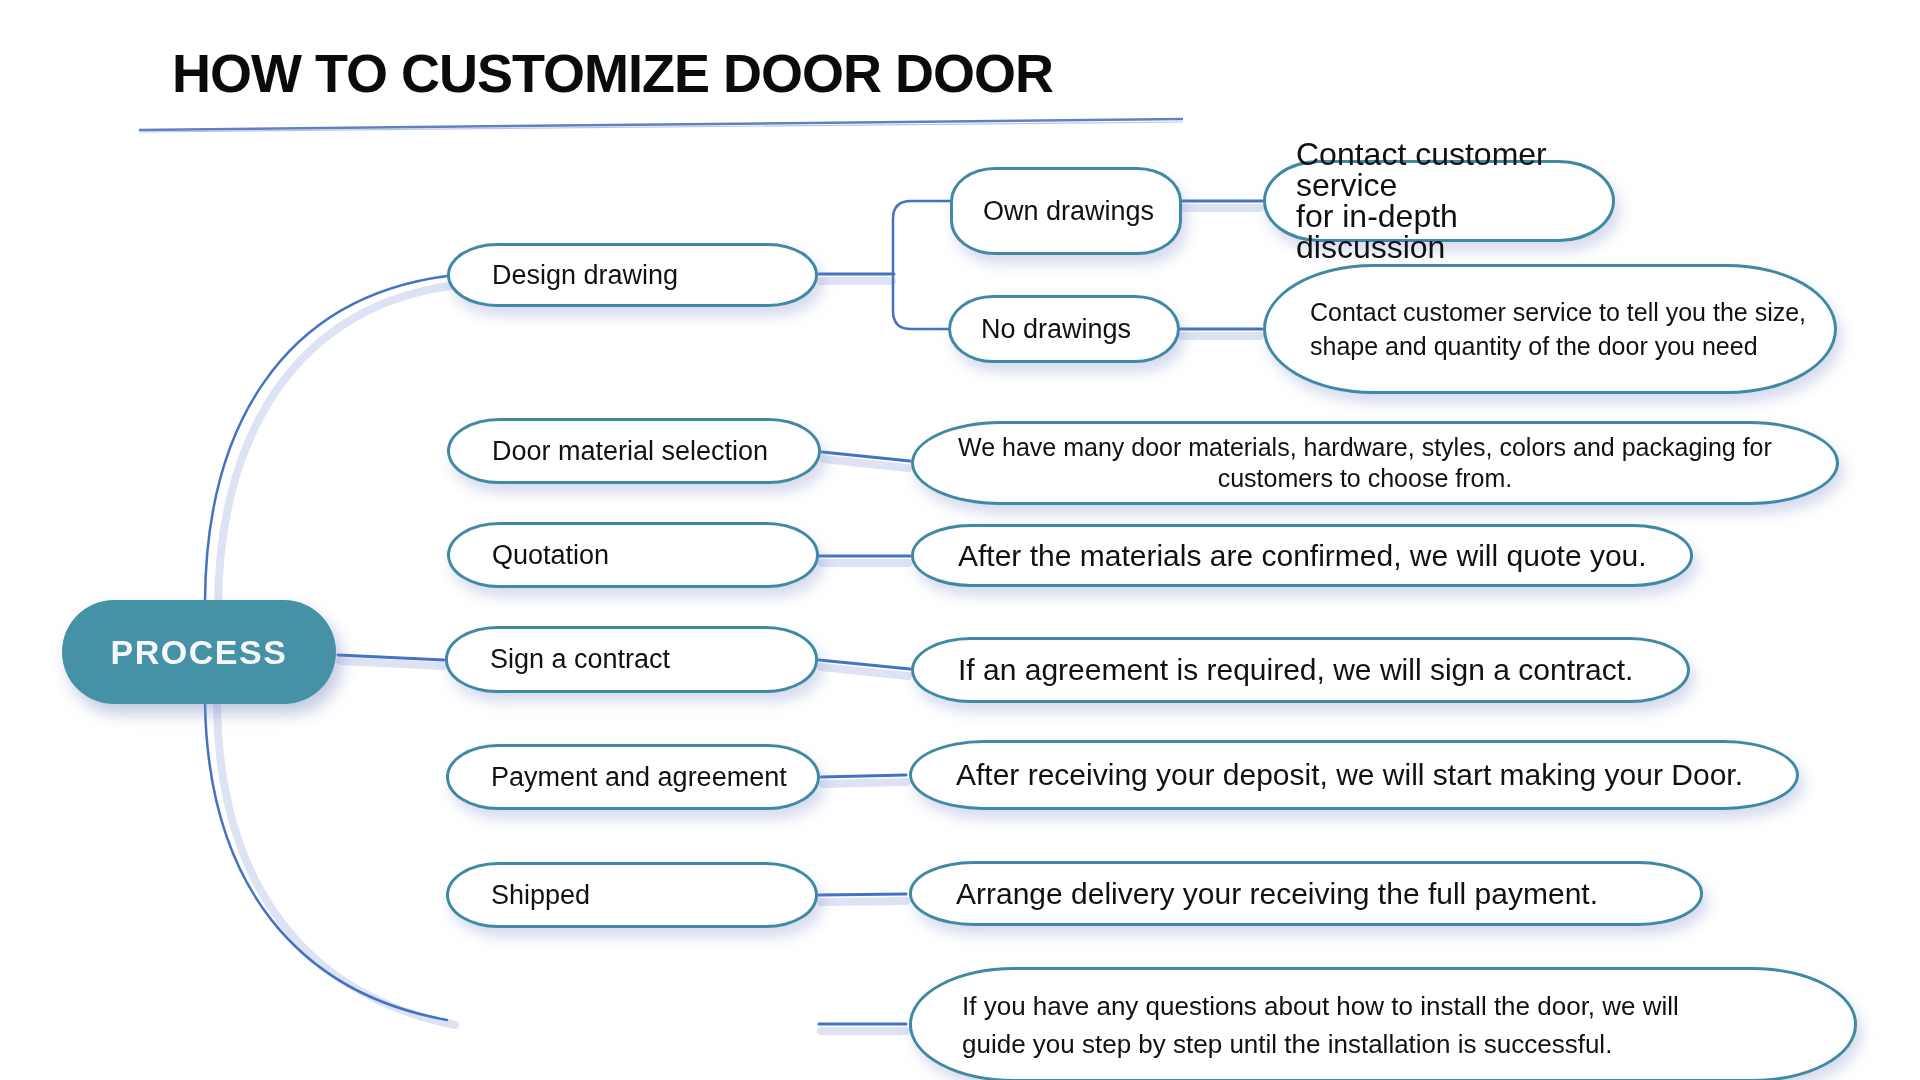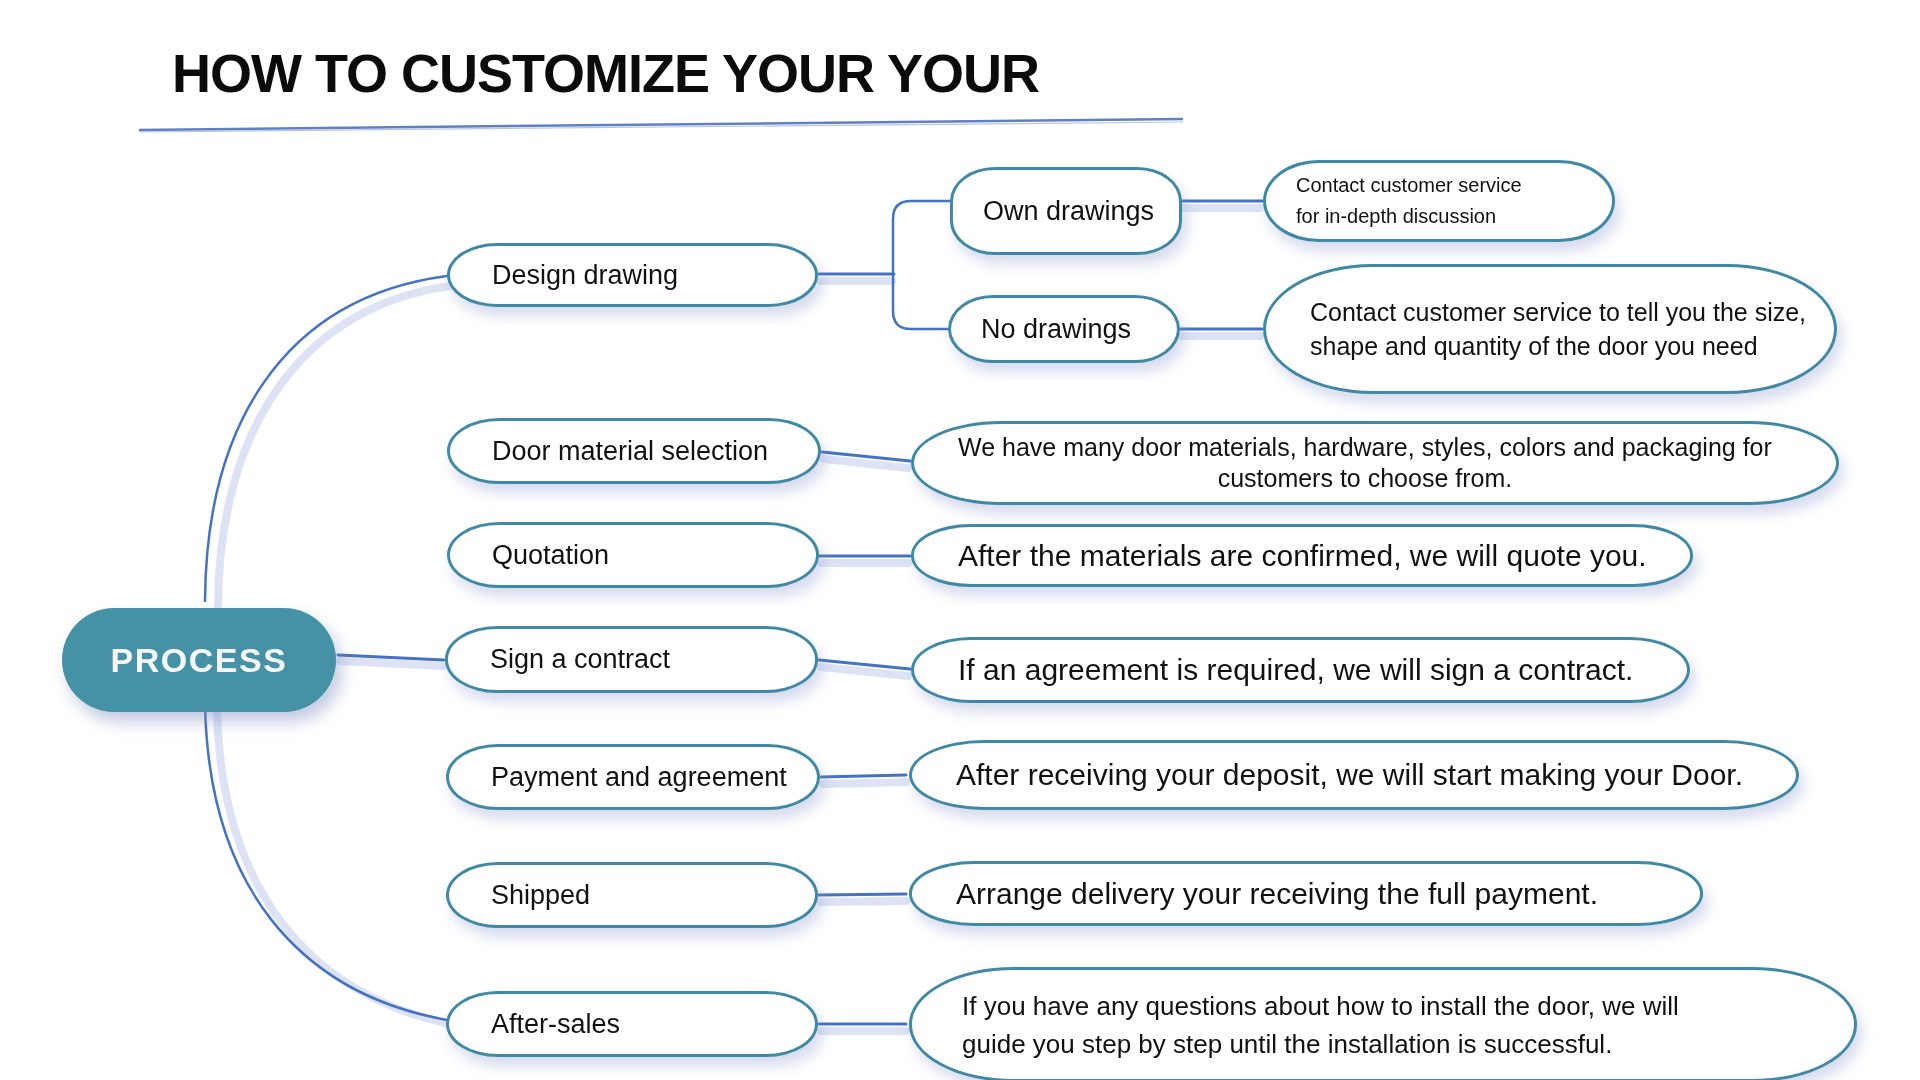--- a/index.html
+++ b/index.html
@@ -43,21 +43,21 @@
     border:none;border-radius:54px;display:flex;align-items:center;justify-content:center;
     color:var(--root-text);font-size:34px;font-weight:700;letter-spacing:1.5px;
     box-shadow:6px 10px 16px rgba(120,140,190,0.45);
   }
 </style>
 </head>
 <body>
 
 <div class="canvas">
 
-  <div class="page-title">HOW TO CUSTOMIZE YOUR YOUR</div>
+  <div class="page-title">HOW TO CUSTOMIZE DOOR DOOR</div>
 
   <svg class="wires" width="1920" height="1080" viewBox="0 0 1920 1080">
 
     <line x1="139" y1="132" x2="1183" y2="122" class="underline-soft"></line>
     <line x1="139" y1="130" x2="1183" y2="119" class="underline-main"></line>
 
     <path class="wire-shadow" d="M 212 601 C 213 435 287 302 450 281" transform="translate(6,4)"></path>
     <path class="wire-shadow" d="M 211 703 C 214 885 302 993 449 1022" transform="translate(6,3)"></path>
     <path class="wire-shadow" d="M 340 661 L 443 666"></path>
     <path class="wire-shadow" d="M 821 281 L 892 281"></path>
@@ -80,34 +80,33 @@
     <path class="wire" d="M 1180 329 L 1262 329"></path>
 
     <path class="wire" d="M 822 452 L 910 461"></path>
     <path class="wire" d="M 819 556 L 910 556"></path>
     <path class="wire" d="M 819 660 L 910 669"></path>
     <path class="wire" d="M 821 777 L 906 775"></path>
     <path class="wire" d="M 819 895 L 906 894"></path>
     <path class="wire" d="M 819 1024 L 906 1024"></path>
   </svg>
 
-  <div class="root-node" style="left:62px;top:600px;width:274px;height:104px;margin-top:8px;">PROCESS</div>
+  <div class="root-node" style="left:62px;top:600px;width:274px;height:104px;">PROCESS</div>
 
   <div class="node step" style="left:447px;top:418px;width:374px;height:66px;border-radius:52px/33px;">Door material selection</div>
   <div class="node step" style="left:447px;top:243px;width:371px;height:64px;border-radius:50px/32px;">Design drawing</div>
   <div class="node step" style="left:447px;top:522px;width:372px;height:66px;border-radius:52px/33px;">Quotation</div>
   <div class="node step" style="left:445px;top:626px;width:373px;height:67px;border-radius:52px/33px;">Sign a contract</div>
   <div class="node step" style="left:446px;top:744px;width:374px;height:66px;border-radius:52px/33px;">Payment and agreement</div>
   <div class="node step" style="left:446px;top:862px;width:372px;height:66px;border-radius:52px/33px;">Shipped</div>
-  <div class="node step" style="left:446px;top:991px;width:372px;height:66px;border-radius:52px/33px;">After-sales</div>
 
   <div class="node child" style="left:950px;top:167px;width:232px;height:88px;border-radius:45px/34px;">Own drawings</div>
   <div class="node child" style="left:948px;top:295px;width:232px;height:68px;border-radius:45px/34px;">No drawings</div>
 
-  <div class="node bubble" style="left:1263px;top:160px;width:352px;height:82px;border-radius:56px/41px;font-size:20px;line-height:31px;padding-left:30px;">Contact customer service
+  <div class="node bubble" style="left:1263px;top:160px;width:352px;height:82px;border-radius:56px/41px;font-size:32px;line-height:31px;padding-left:30px;">Contact customer service
 for in-depth discussion</div>
   <div class="node bubble" style="left:1263px;top:264px;width:574px;height:130px;border-radius:110px/65px;font-size:25px;line-height:34px;">Contact customer service to tell you the size,
 shape and quantity of the door you need</div>
   <div class="node bubble" style="left:911px;top:421px;width:928px;height:84px;border-radius:90px/42px;font-size:25px;line-height:31px;text-align:center;">We have many door materials, hardware, styles, colors and packaging for
 customers to choose from.</div>
   <div class="node bubble" style="left:911px;top:524px;width:782px;height:63px;border-radius:60px/31px;">After the materials are confirmed, we will quote you.</div>
   <div class="node bubble" style="left:911px;top:637px;width:779px;height:66px;border-radius:60px/33px;">If an agreement is required, we will sign a contract.</div>
   <div class="node bubble" style="left:909px;top:740px;width:890px;height:70px;border-radius:75px/35px;">After receiving your deposit, we will start making your Door.</div>
   <div class="node bubble" style="left:909px;top:861px;width:794px;height:65px;border-radius:65px/32px;">Arrange delivery your receiving the full payment.</div>
   <div class="node bubble" style="left:909px;top:967px;width:948px;height:115px;border-radius:105px/57px;font-size:26px;line-height:38px;padding-left:50px;">If you have any questions about how to install the door, we will

